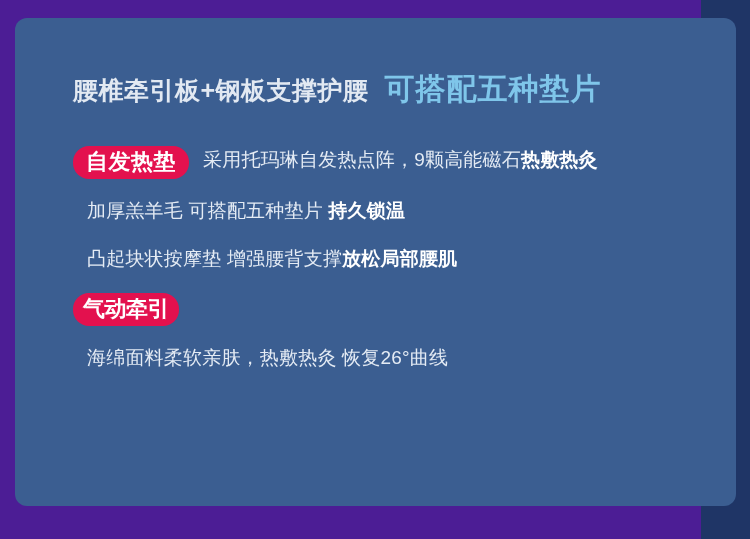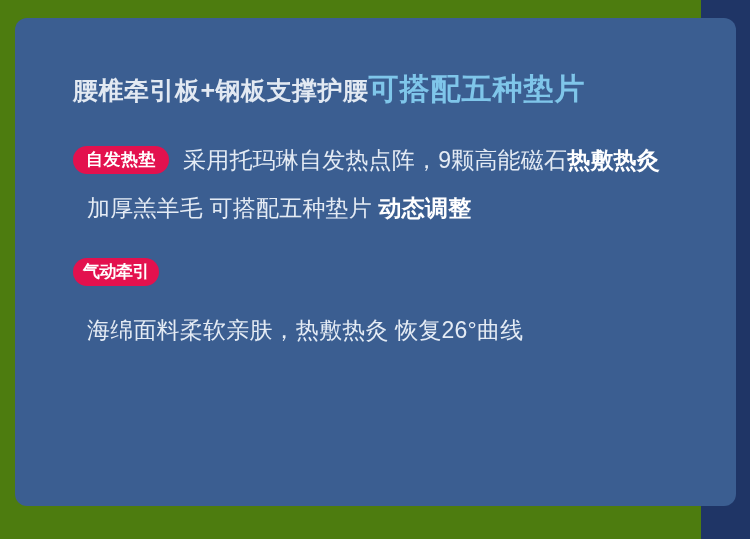--- a/index.html
+++ b/index.html
@@ -11,21 +11,21 @@
     height: 539px;
     overflow: hidden;
     background: #1f3566;
     font-family: "Liberation Sans", "DejaVu Sans", sans-serif;
   }
 
   .poster {
     position: relative;
     width: 701px;
     height: 539px;
-    background: #4d7c0f;
+    background: #4c1d95;
     box-sizing: border-box;
   }
 
   .panel {
     position: absolute;
     left: 15px;
     top: 18px;
     width: 721px;
     height: 488px;
     background: #3b5e91;
@@ -49,62 +49,63 @@
     color: #e2e9f2;
     letter-spacing: 0.5px;
     line-height: 1;
   }
   .title-accent {
     font-size: 30px;
     font-weight: 700;
     color: #7fc6ea;
     letter-spacing: 1px;
     line-height: 1;
+    margin-left: 16px;
   }
 
   
   .features {
     position: absolute;
     left: 58px;
     top: 126px;
     width: 640px;
   }
 
   .feature {
     display: flex;
     align-items: flex-start;
     margin-bottom: 16px;
   }
   .feature.spaced {
-    margin-bottom: 28px;
+    margin-bottom: 16px;
   }
 
   .badge {
     flex: 0 0 auto;
     background: #e3114e;
     color: #ffffff;
-    font-size: 17px;
+    font-size: 22px;
     font-weight: 700;
     border-radius: 16px;
     padding: 5px 13px 6px 13px;
     line-height: 1;
     letter-spacing: 0.5px;
     white-space: nowrap;
     margin-top: 2px;
   }
   .badge.narrow {
     letter-spacing: -0.5px;
     padding: 5px 10px 6px 10px;
   }
 
   .desc {
     flex: 1 1 auto;
     margin-left: 14px;
     color: #e4ebf4;
-    font-size: 23px;
+    font-size: 19px;
     line-height: 32px;
     letter-spacing: 0.2px;
     word-break: break-word;
   }
   .desc b {
     font-weight: 700;
     color: #ffffff;
   }
 </style>
 </head>
@@ -122,25 +123,28 @@
 
       <div class="feature">
         <span class="badge">自发热垫</span>
         <div class="desc">
           <span>采用托玛琳自发热点阵，9颗高能磁石</span><b>热敷热灸</b><span></span>
         </div>
       </div>
 
       <div class="feature">
         <div class="desc">
-          <span>加厚羔羊毛 可搭配五种垫片 </span><b>动态调整</b><span></span>
+          <span>加厚羔羊毛 可搭配五种垫片 </span><b>持久锁温</b><span></span>
         </div>
       </div>
 
       <div class="feature">
+        <div class="desc">
+          <span>凸起块状按摩垫 增强腰背支撑</span><b>放松局部腰肌</b><span></span>
+        </div>
       </div>
 
       <div class="feature spaced">
         <span class="badge narrow">气动牵引</span>
       </div>
 
       <div class="feature">
         <div class="desc">
           <span>海绵面料柔软亲肤，热敷热灸 恢复26°曲线</span><b></b><span></span>
         </div>

